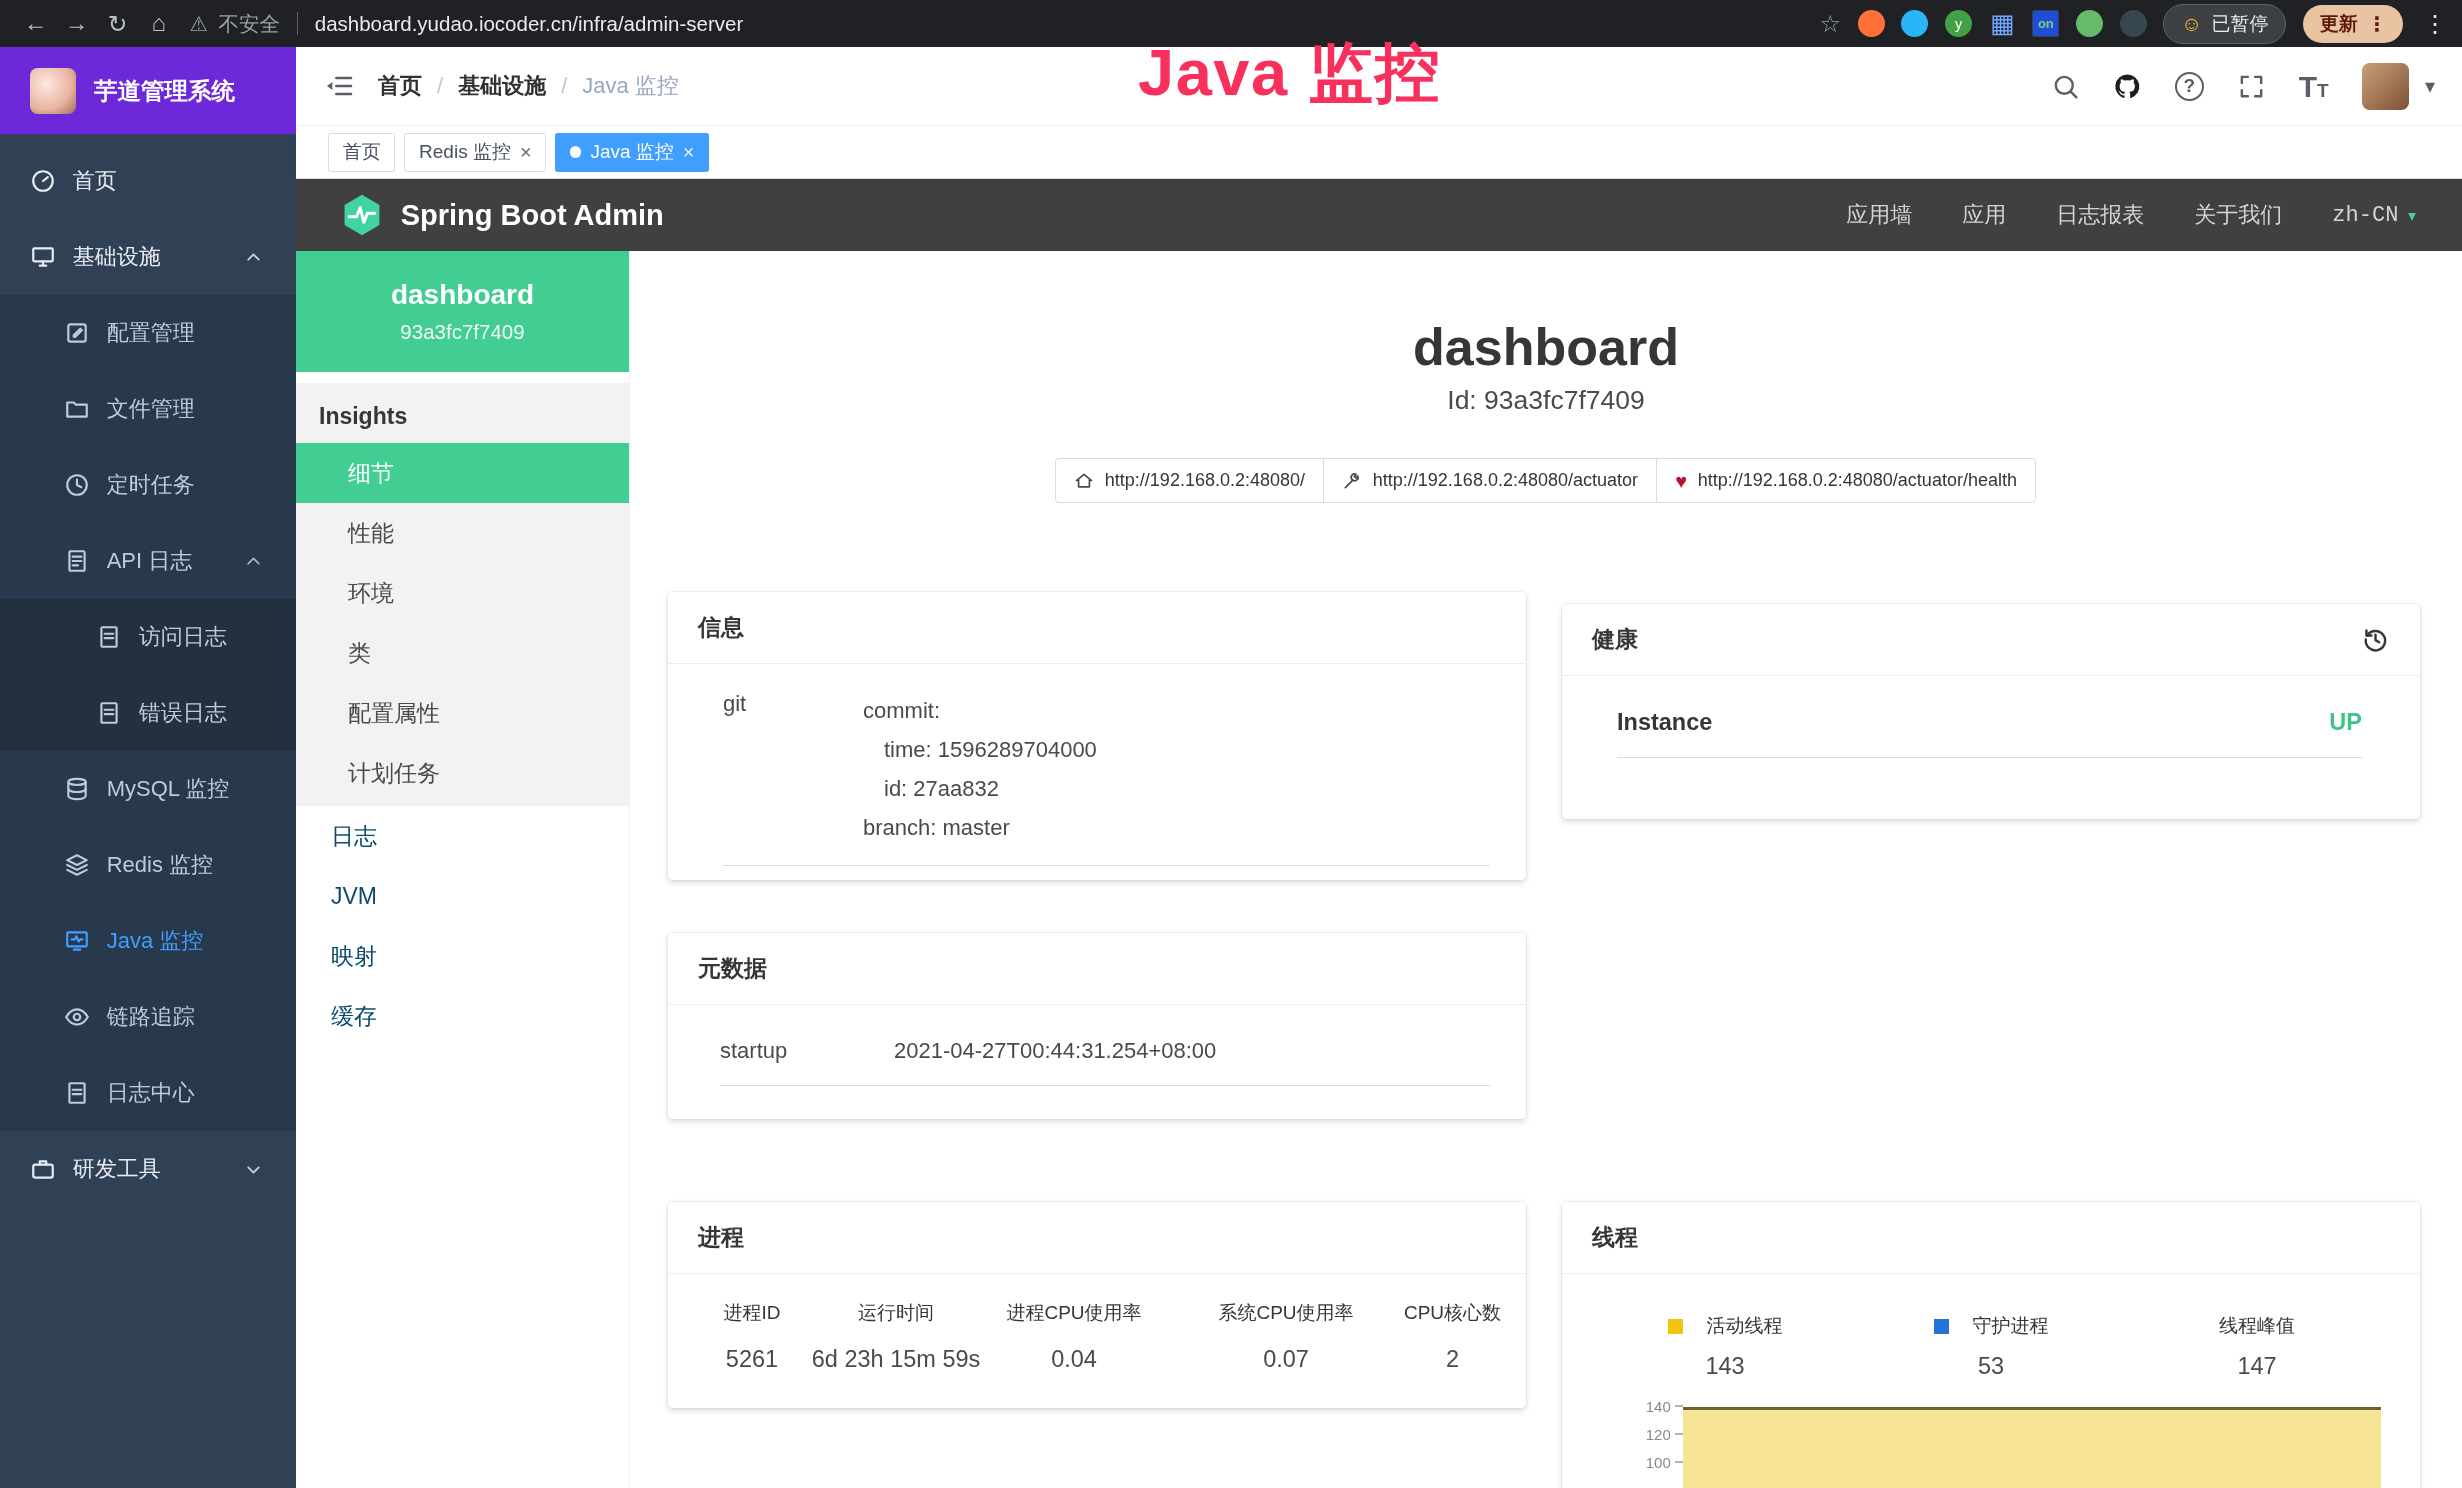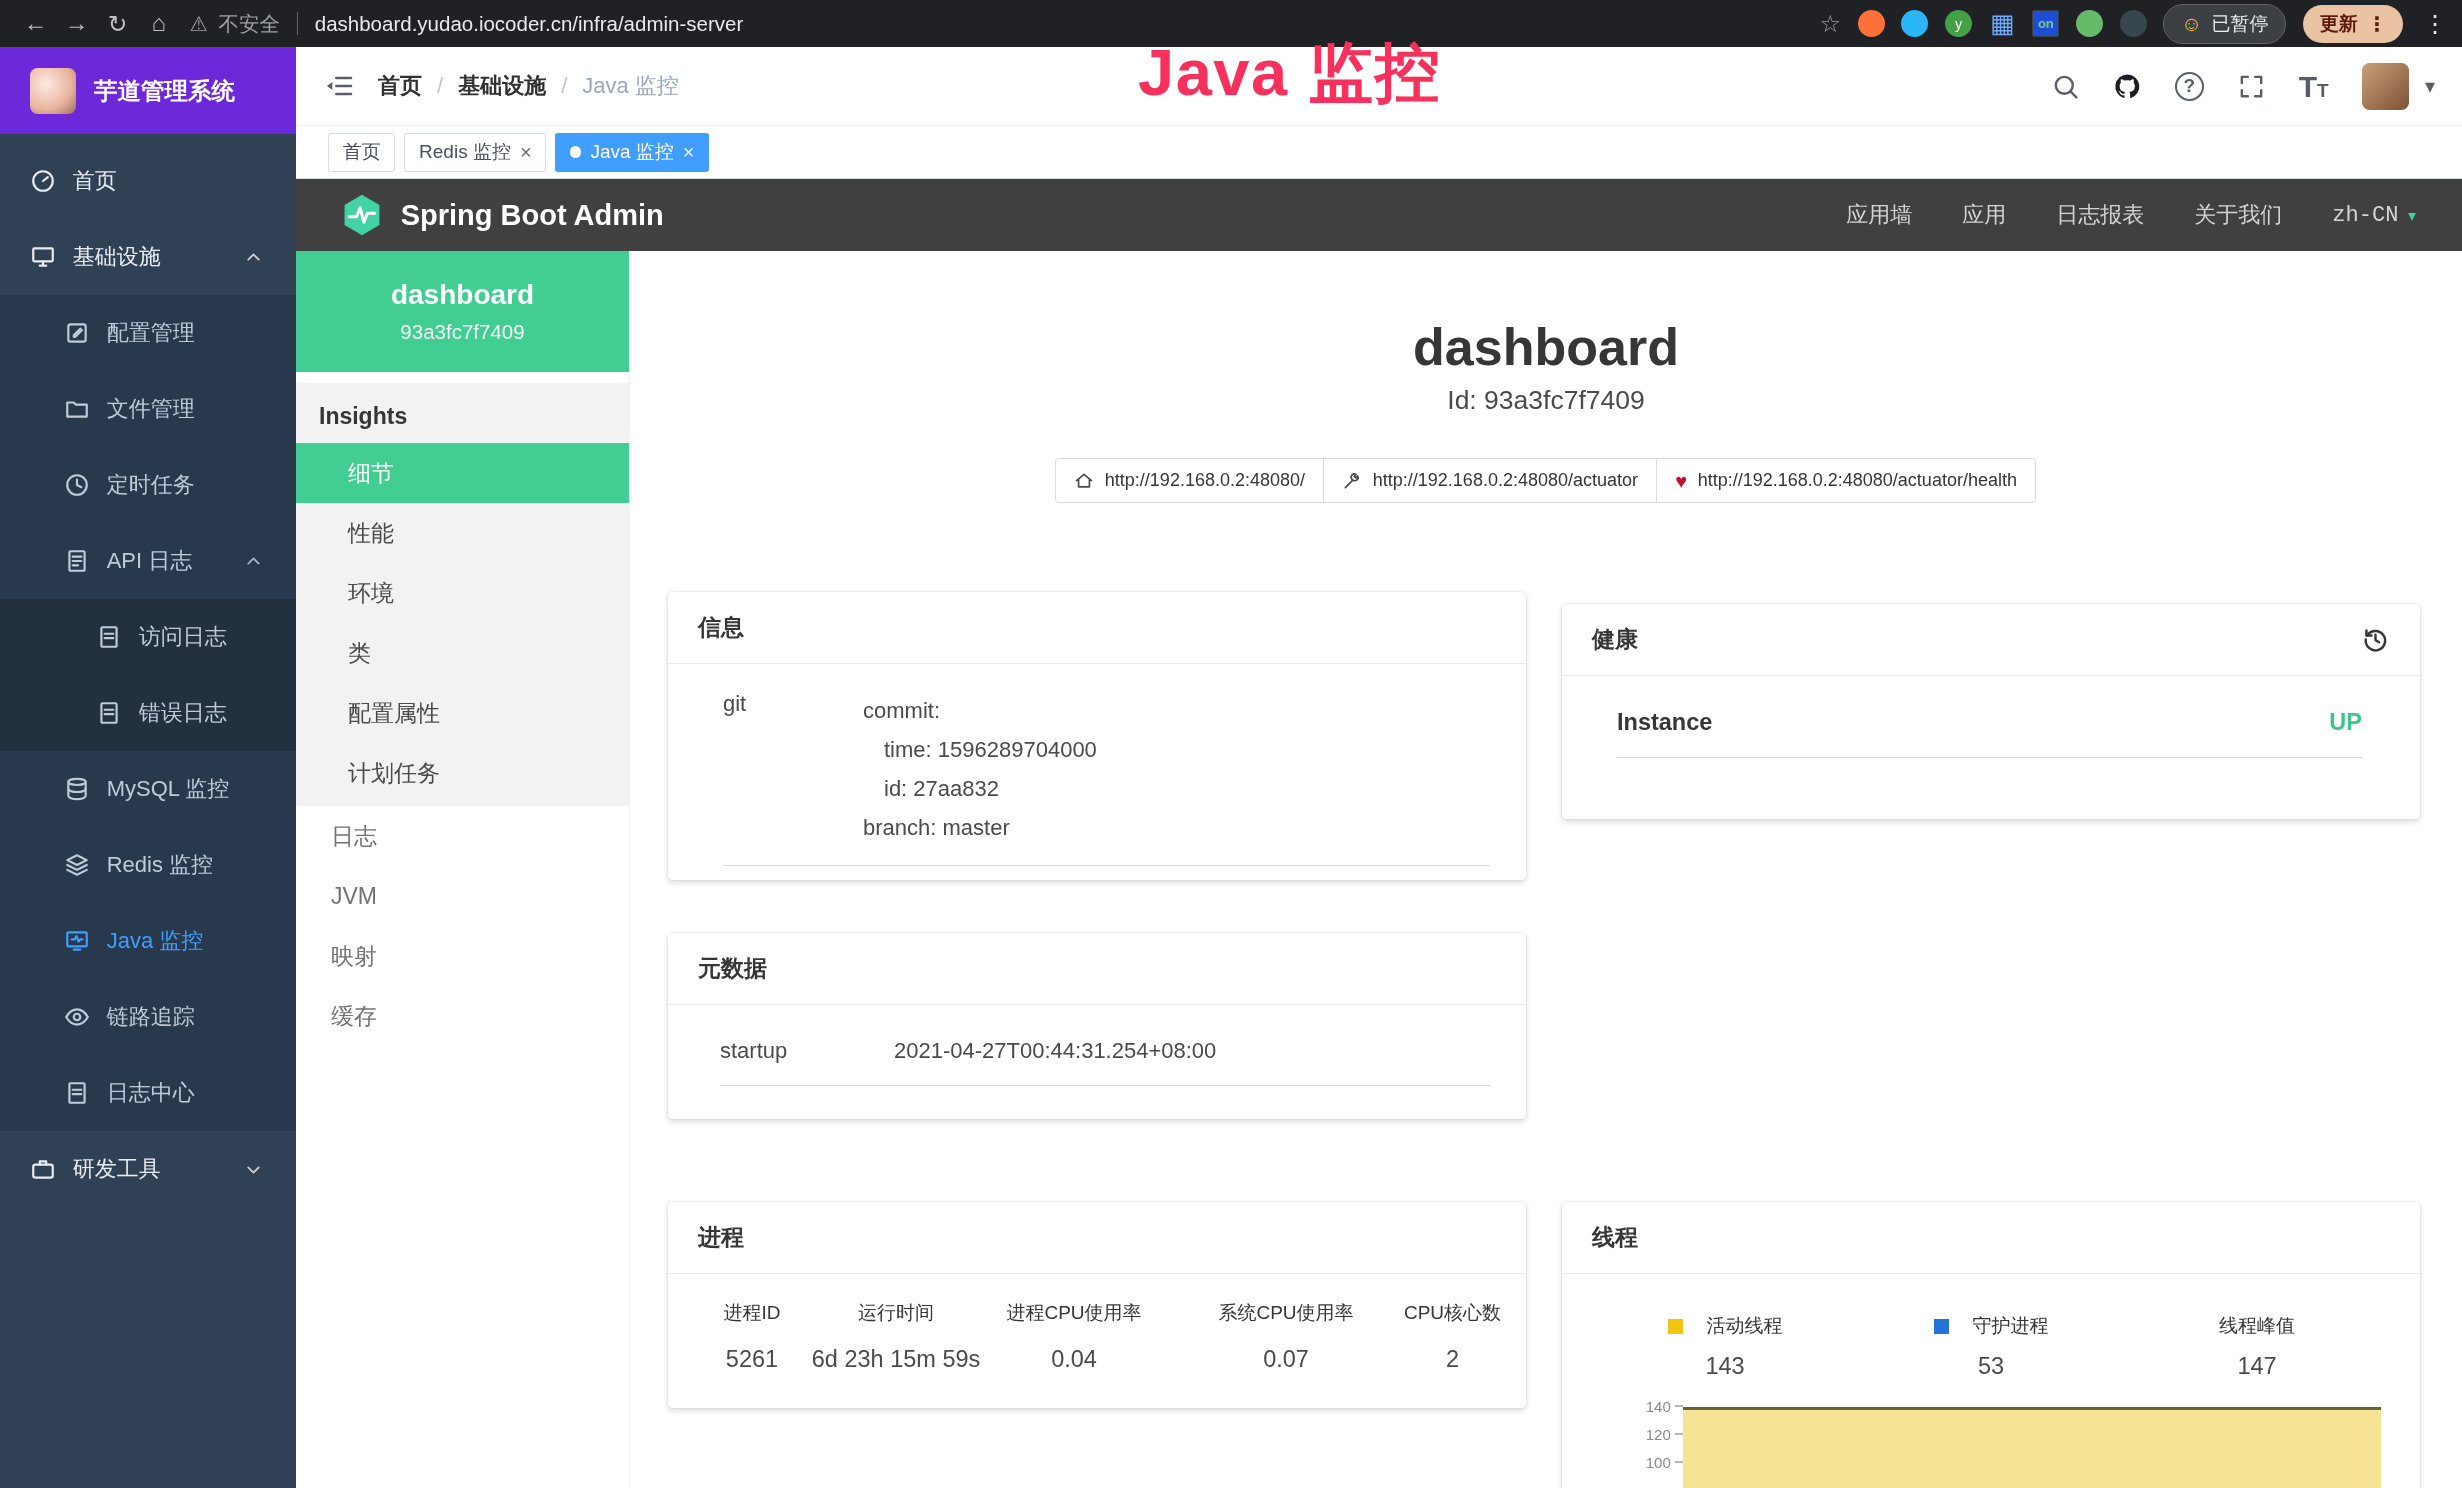--- a/index.html
+++ b/index.html
@@ -85,21 +85,21 @@
 
   .sba-body { flex:1; display:flex; min-height:0; background:#fff; }
   .sba-side { width:334px; flex:0 0 334px; background:#fff; border-right:0.8px solid #f2f2f2; }
   .sba-appblock { height:121px; background:#42cd92; color:#fff; display:flex; flex-direction:column; align-items:center; justify-content:center; gap:9px; cursor:pointer; }
   .sba-appname { font-size:28px; font-weight:700; }
   .sba-appid { font-size:20.5px; opacity:.92; }
   .sba-group { background:#f2f2f2; margin-top:10.6px; padding-bottom:3px; }
   .sba-group-label { font-size:23px; font-weight:700; color:#363636; padding:20px 0 13.7px 23px; }
   .sba-group-item { height:60px; display:flex; align-items:center; padding-left:52px; font-size:23px; color:#4a4a4a; cursor:pointer; }
   .sba-group-item.active { background:#42cd92; color:#fff; }
-  .sba-item { height:60px; display:flex; align-items:center; padding-left:35px; font-size:23px; color:#737373; cursor:pointer; }
+  .sba-item { height:60px; display:flex; align-items:center; padding-left:35px; font-size:23px; color:#0c4a6e; cursor:pointer; }
 
   .sba-main { flex:1; background:#fff; overflow:hidden; padding-top:67px; }
   .sba-title { text-align:center; font-size:52px; font-weight:600; color:#363636; line-height:1.15; }
   .sba-subtitle { text-align:center; font-size:26.5px; color:#4a4a4a; margin-top:7.6px; }
   .sba-btnrow { display:flex; justify-content:center; margin-top:42px; }
   .sba-btn { height:45px; display:flex; align-items:center; gap:10.6px; padding:0 18px; border:0.8px solid #dbdbdb; background:#fff; font-size:18px; color:#363636; margin-left:-0.8px; cursor:pointer; }
   .sba-btn:first-child { border-radius:3.8px 0 0 3.8px; }
   .sba-btn:last-child { border-radius:0 3.8px 3.8px 0; }
   .bi { display:flex; color:#4a4a4a; }
   .bi svg { width:20px; height:20px; }

